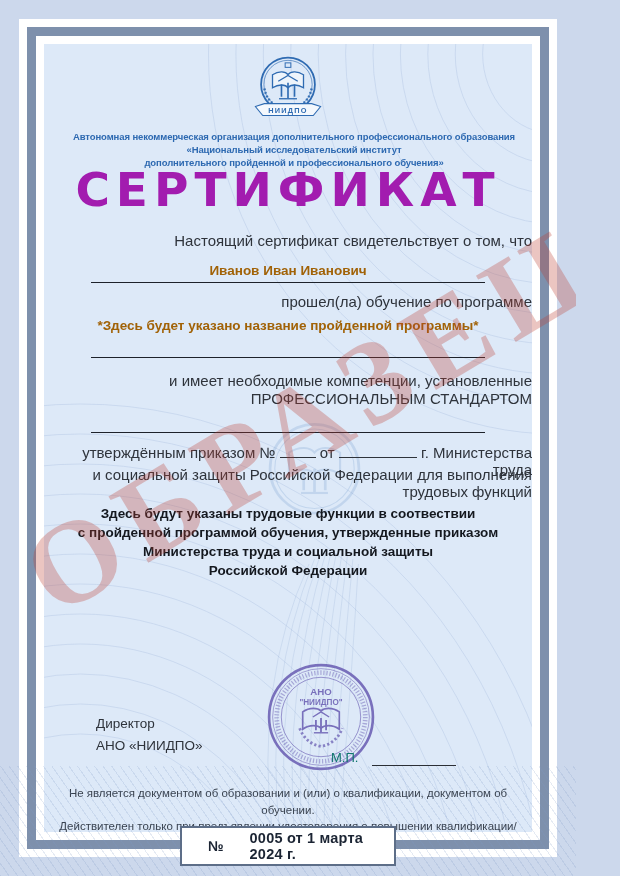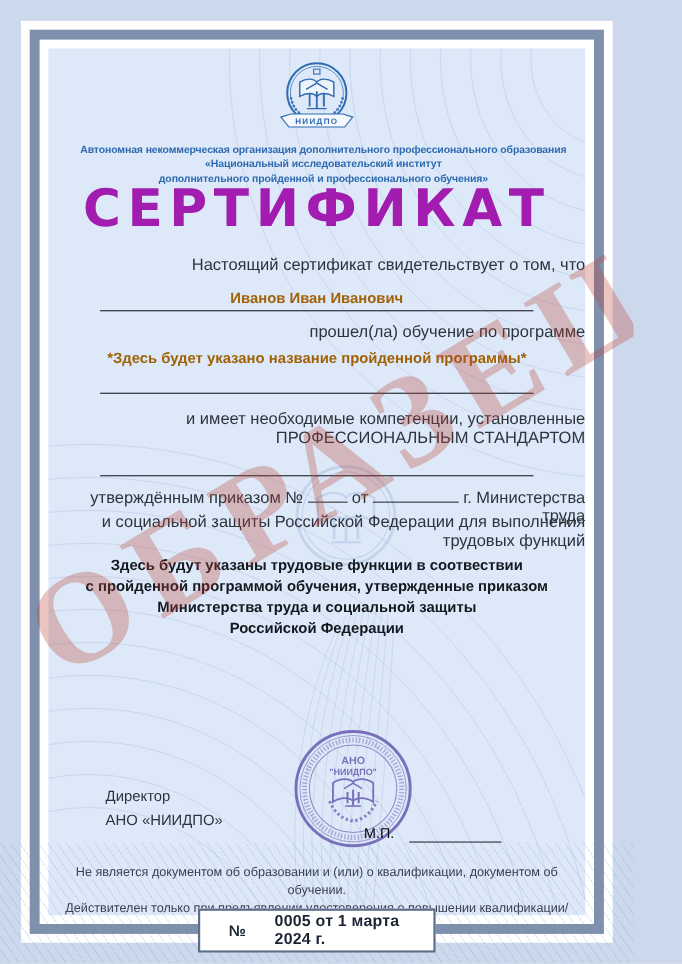--- a/index.html
+++ b/index.html
@@ -33,21 +33,21 @@
   .tline { position:absolute; left:0; right:0; text-align:right; font-size:15px; color:#2e333b; }
   .tbold { position:absolute; left:0; right:0; text-align:center; font-size:13.5px; font-weight:bold; color:#a16207; }
   .rule  { position:absolute; left:47px; right:47px; border-bottom:1.6px solid #1d222b; }
   .blank { display:inline-block; border-bottom:1.2px solid #2e333b; height:12px; vertical-align:baseline; }
   .functions { position:absolute; left:0; right:0; top:460px; text-align:center;
     font-size:13.5px; font-weight:bold; color:#14181f; line-height:19px; }
 
   
   .director { position:absolute; left:52px; top:669px; font-size:13.5px; color:#2e333b; line-height:22px; }
   .stamp { position:absolute; left:221px; top:616px; width:112px; height:114px; opacity:.88; }
-  .mp { position:absolute; left:287px; top:706px; font-size:13px; color:#000000; }
+  .mp { position:absolute; left:287px; top:706px; font-size:13px; color:#0f766e; }
   .sig-line { position:absolute; left:328px; top:721px; width:84px; border-bottom:1.6px solid #2b2f36; }
   .disclaimer { position:absolute; left:10px; right:10px; top:741px; text-align:center;
     font-size:11.5px; color:#38414e; line-height:16.5px; }
 
   
   .watermark { position:absolute; left:-70px; top:352px; width:760px; text-align:center;
     transform:rotate(-31deg); font-family:"Liberation Serif", serif; font-weight:bold;
     font-size:118px; letter-spacing:14px; color:rgba(190,62,50,.30); pointer-events:none; white-space:nowrap; }
 
   

